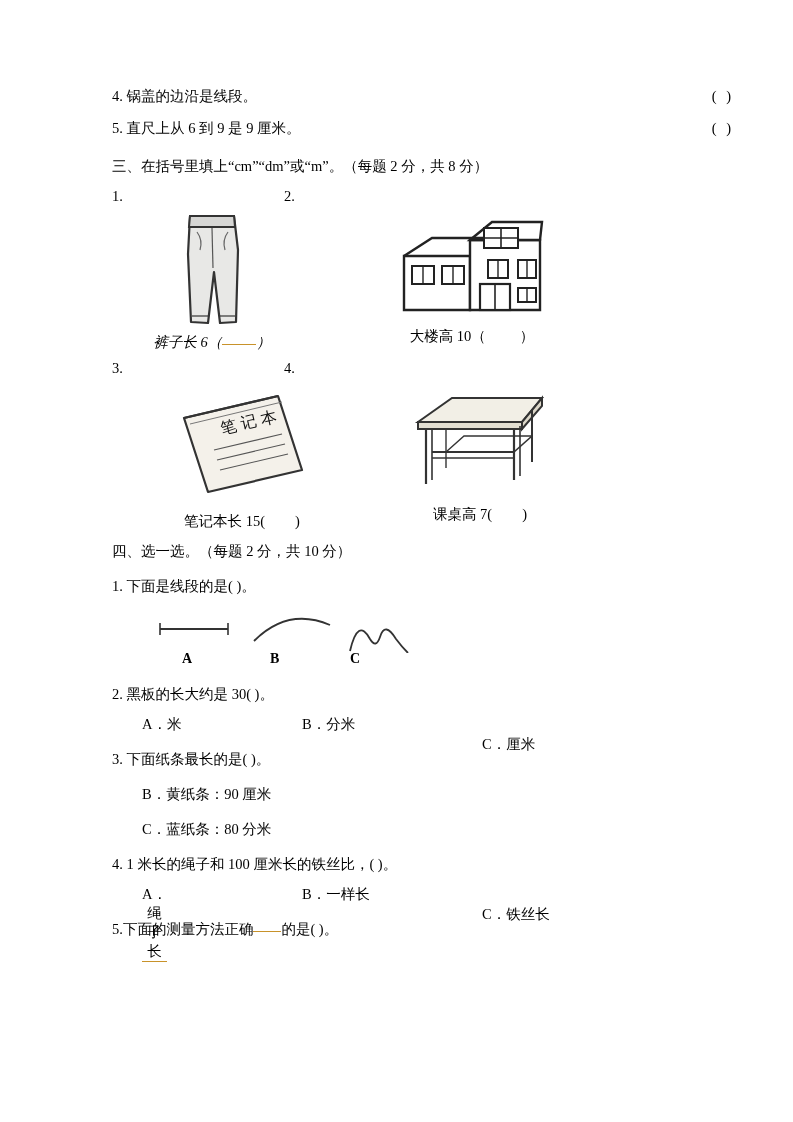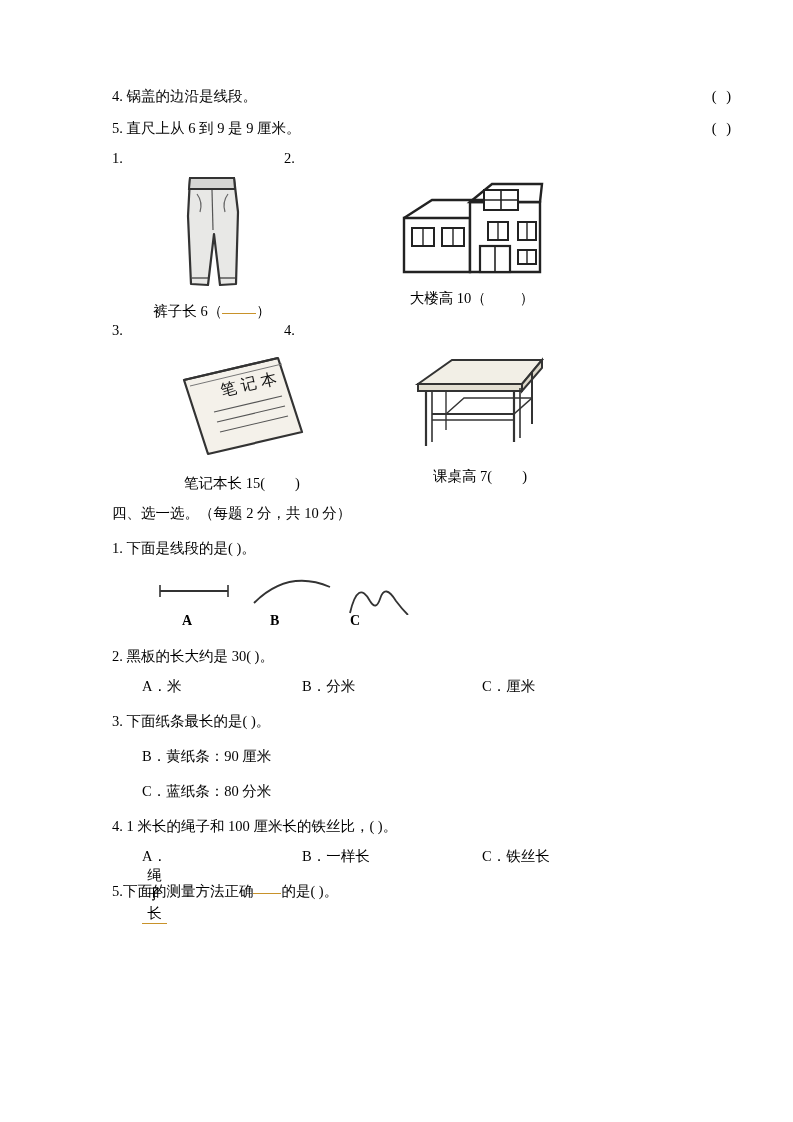--- a/index.html
+++ b/index.html
@@ -85,21 +85,21 @@
   .opts {
     font-size: 14.5px;
     margin: 0 0 11px 0;
     position: relative;
     height: 19px;
     text-align: center;
   }
   .opts span { position: absolute; }
   .o1 { left: 30px; }
   .o2 { left: 190px; }
-  .o3 { left: 370px; }
+  .o3 { left: 370px; margin-top: 20px; }
   .ind1 { margin-left: 30px; }
   svg { display: block; }
   .seg-labels {
     position: relative;
     height: 22px;
     font-weight: bold;
     font-size: 14px;
     font-family: "Liberation Serif", serif;
   }
   .seg-labels span { position: absolute; }
@@ -114,20 +114,21 @@
       <span>4.</span>
       <span>锅盖的边沿是线段。</span>
       <span class="paren-right">(     )</span>
     </p>
     <p class="line">
       <span>5.</span>
       <span>直尺上从 6 到 9 是 9 厘米。</span>
       <span class="paren-right">(     )</span>
     </p>
 
+    <p class="section-head" style="margin-top:18px;">三、在括号里填上“cm”“dm”或“m”。（每题 2 分，共 8 分）</p>
 
     <div class="num-row">
       <span class="n1">1.</span>
       <span class="n2">2.</span>
     </div>
 
     <div class="pic-row" style="height:148px;">
 
       <div class="cell" style="left:10px; top:0; width:180px;">
         <div style="display:flex; justify-content:center;">
@@ -135,21 +136,21 @@
             <path d="M28 6 L72 6 L76 40 L74 112 L58 113 L52 62 L46 113 L29 112 L26 44 Z" fill="#e8e8e6" stroke="#333" stroke-width="2.2" stroke-linejoin="round"></path>
             <path d="M28 6 L72 6 L73 17 L27 17 Z" fill="#d6d6d4" stroke="#333" stroke-width="2"></path>
             <path d="M27 17 L73 17" stroke="#333" stroke-width="1.4"></path>
             <path d="M50 18 L51 58" stroke="#555" stroke-width="1.2"></path>
             <path d="M35 22 q6 8 3 18" stroke="#666" stroke-width="1.2" fill="none"></path>
             <path d="M66 22 q-6 8 -3 18" stroke="#666" stroke-width="1.2" fill="none"></path>
             <path d="M30 106 L46 106" stroke="#333" stroke-width="1.2"></path>
             <path d="M57 106 L73 106" stroke="#333" stroke-width="1.2"></path>
           </svg>
         </div>
-        <div class="caption" style="margin-top:10px;">
+        <div class="caption" style="margin-top:3px;font-style:italic;">
           <span>裤子长 6（</span><span class="u-line"></span><span>）</span>
         </div>
       </div>
 
       <div class="cell" style="left:250px; top:0; width:220px;">
         <div style="display:flex; justify-content:center;">
           <svg width="160" height="105" viewBox="0 0 160 105">
             <path d="M12 100 L12 46 L78 46 L78 100 Z" fill="#fff" stroke="#222" stroke-width="2.4"></path>
             <path d="M78 100 L78 30 L148 30 L148 100 Z" fill="#fff" stroke="#222" stroke-width="2.4"></path>
             <path d="M78 30 L100 12 L150 12 L148 30 Z" fill="#fff" stroke="#222" stroke-width="2.4"></path>

